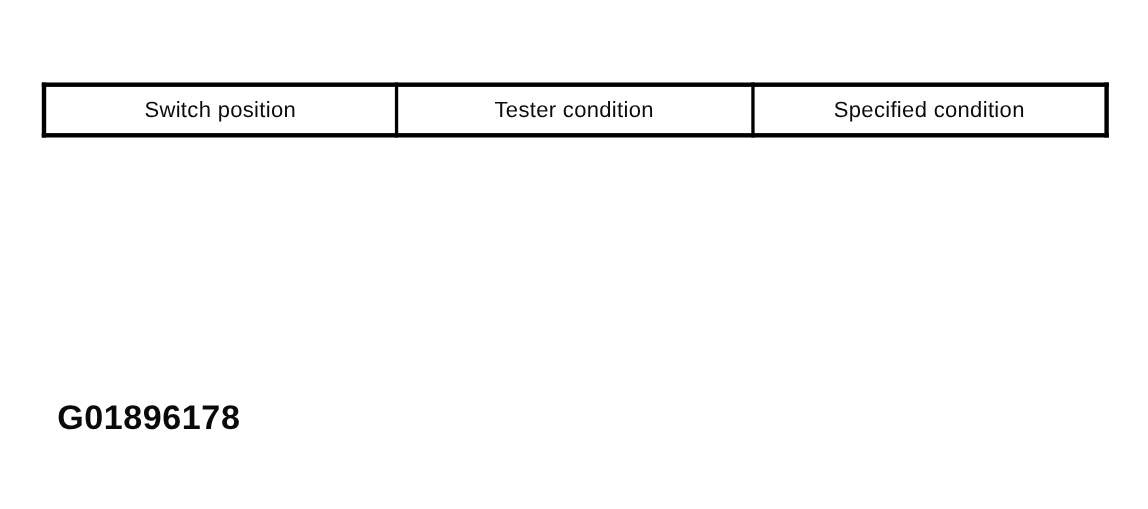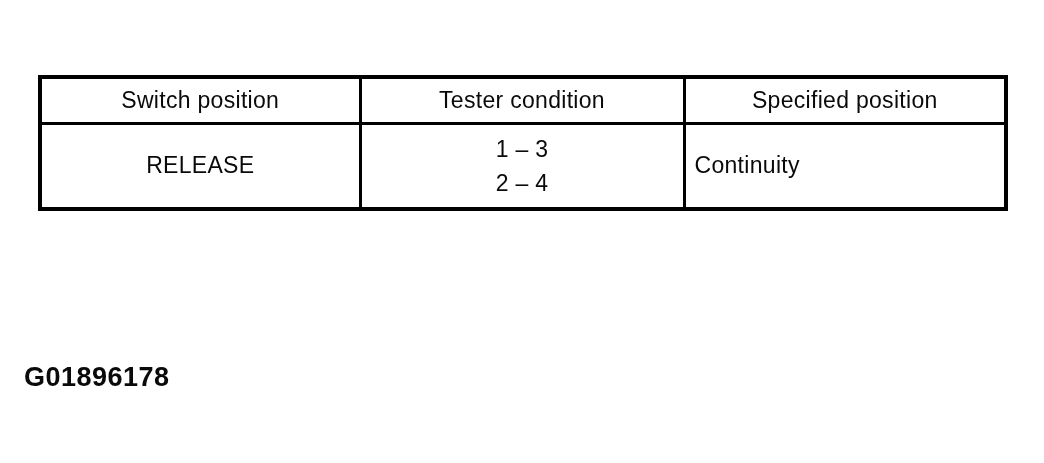--- a/index.html
+++ b/index.html
@@ -28,71 +28,63 @@
     table-layout: fixed;
     color: #0a0a0a;
   }
   table.spec {
     border: 4px solid #000000;
   }
   .spec th, .spec td {
     border: 3px solid #000000;
     padding: 0;
     vertical-align: middle;
-    font-size: 23px;
+    font-size: 20px;
     letter-spacing: 0.3px;
     text-align: center;
     font-weight: normal;
   }
   tr.header-row   { height: 46px; }
   tr.row-forward  { height: 91px; }
   tr.row-off      { height: 49px; }
   tr.row-release  { height: 86px; }
   .spec td.c3 {
     text-align: left;
     padding-left: 9px;
   }
   .conn-line {
     line-height: 34px;
   }
   .figure-id {
     position: absolute;
-    left: 24px;
+    left: 52px;
     top: 362px;
-    font-size: 27px;
+    font-size: 31px;
     font-weight: bold;
     color: #0a0a0a;
     letter-spacing: 0.5px;
   }
 </style>
 </head>
 <body>
 
 <div class="page">
 
   <table class="spec">
     <colgroup>
       <col style="width:320px">
       <col style="width:324px">
       <col style="width:322px">
     </colgroup>
     <thead>
       <tr class="header-row">
         <th>Switch position</th>
         <th>Tester condition</th>
-        <th>Specified position</th>
+        <th>Specified condition</th>
       </tr>
     </thead>
     <tbody>
-      <tr class="row-release">
-        <td class="c1">RELEASE</td>
-        <td class="c2">
-          <div class="conn-line">1 – 3</div>
-          <div class="conn-line">2 – 4</div>
-        </td>
-        <td class="c3">Continuity</td>
-      </tr>
     </tbody>
   </table>
 
   <div class="figure-id">G01896178</div>
 
 </div>
 
 </body></html>

